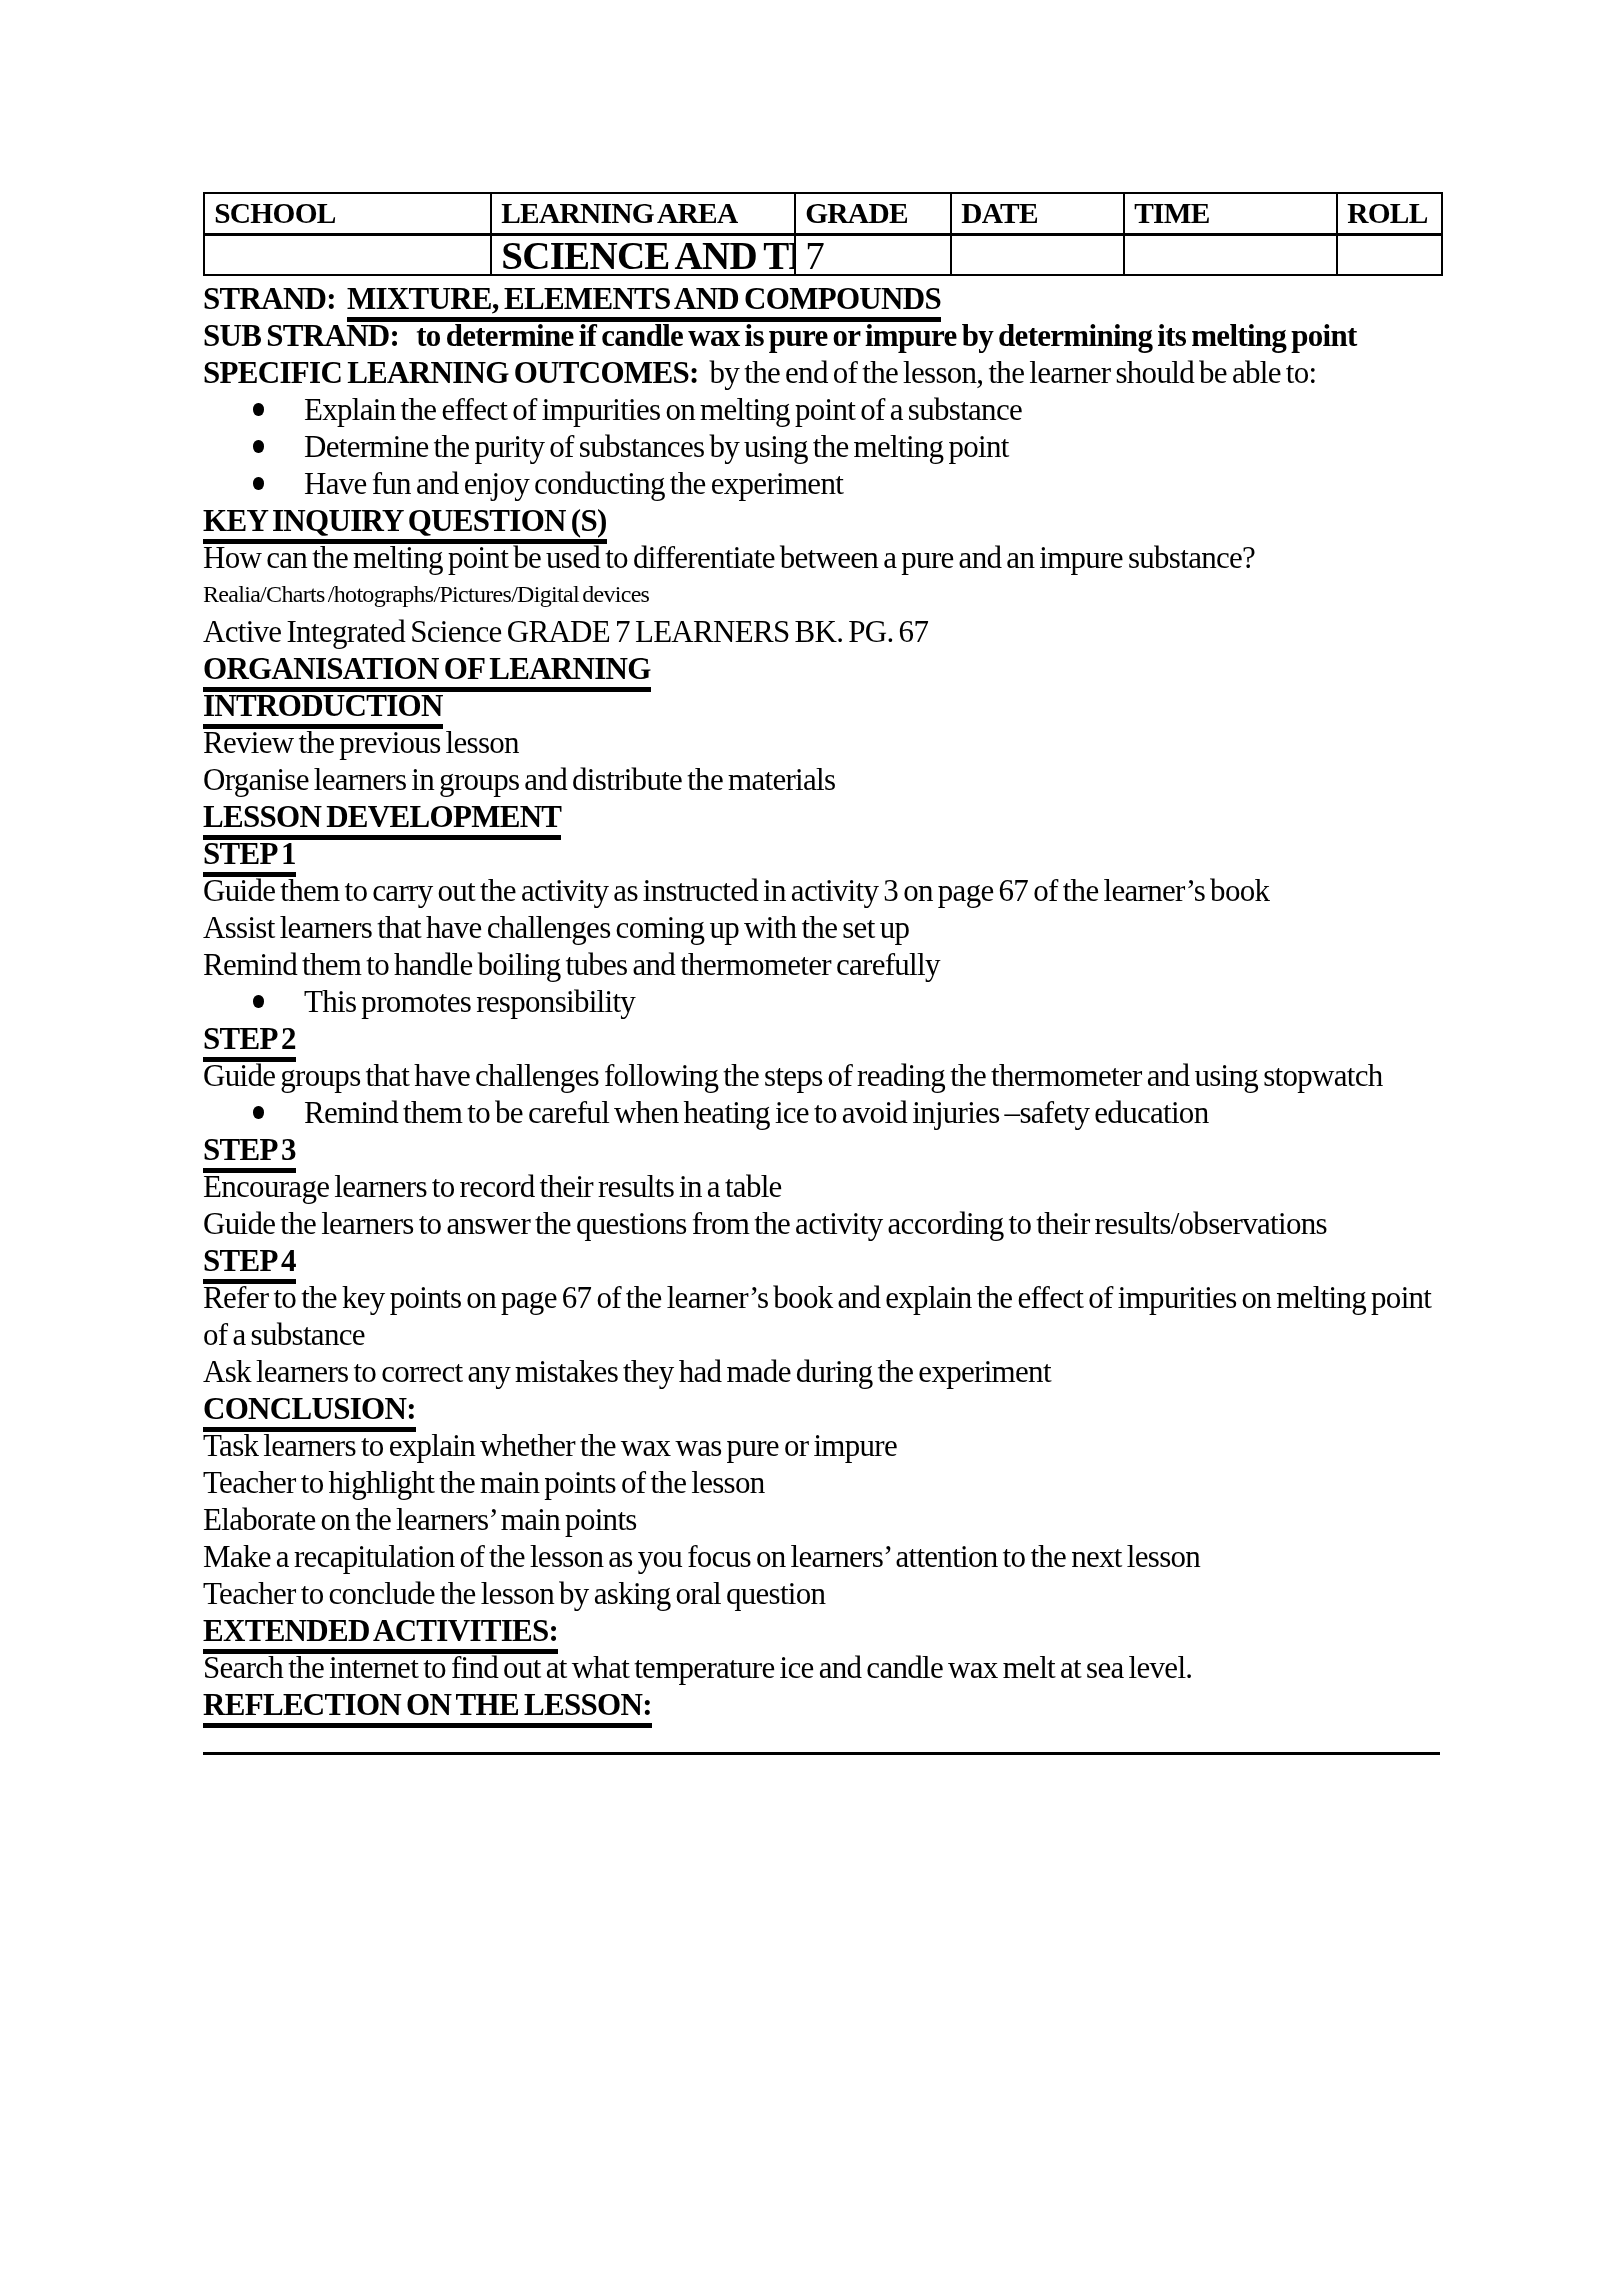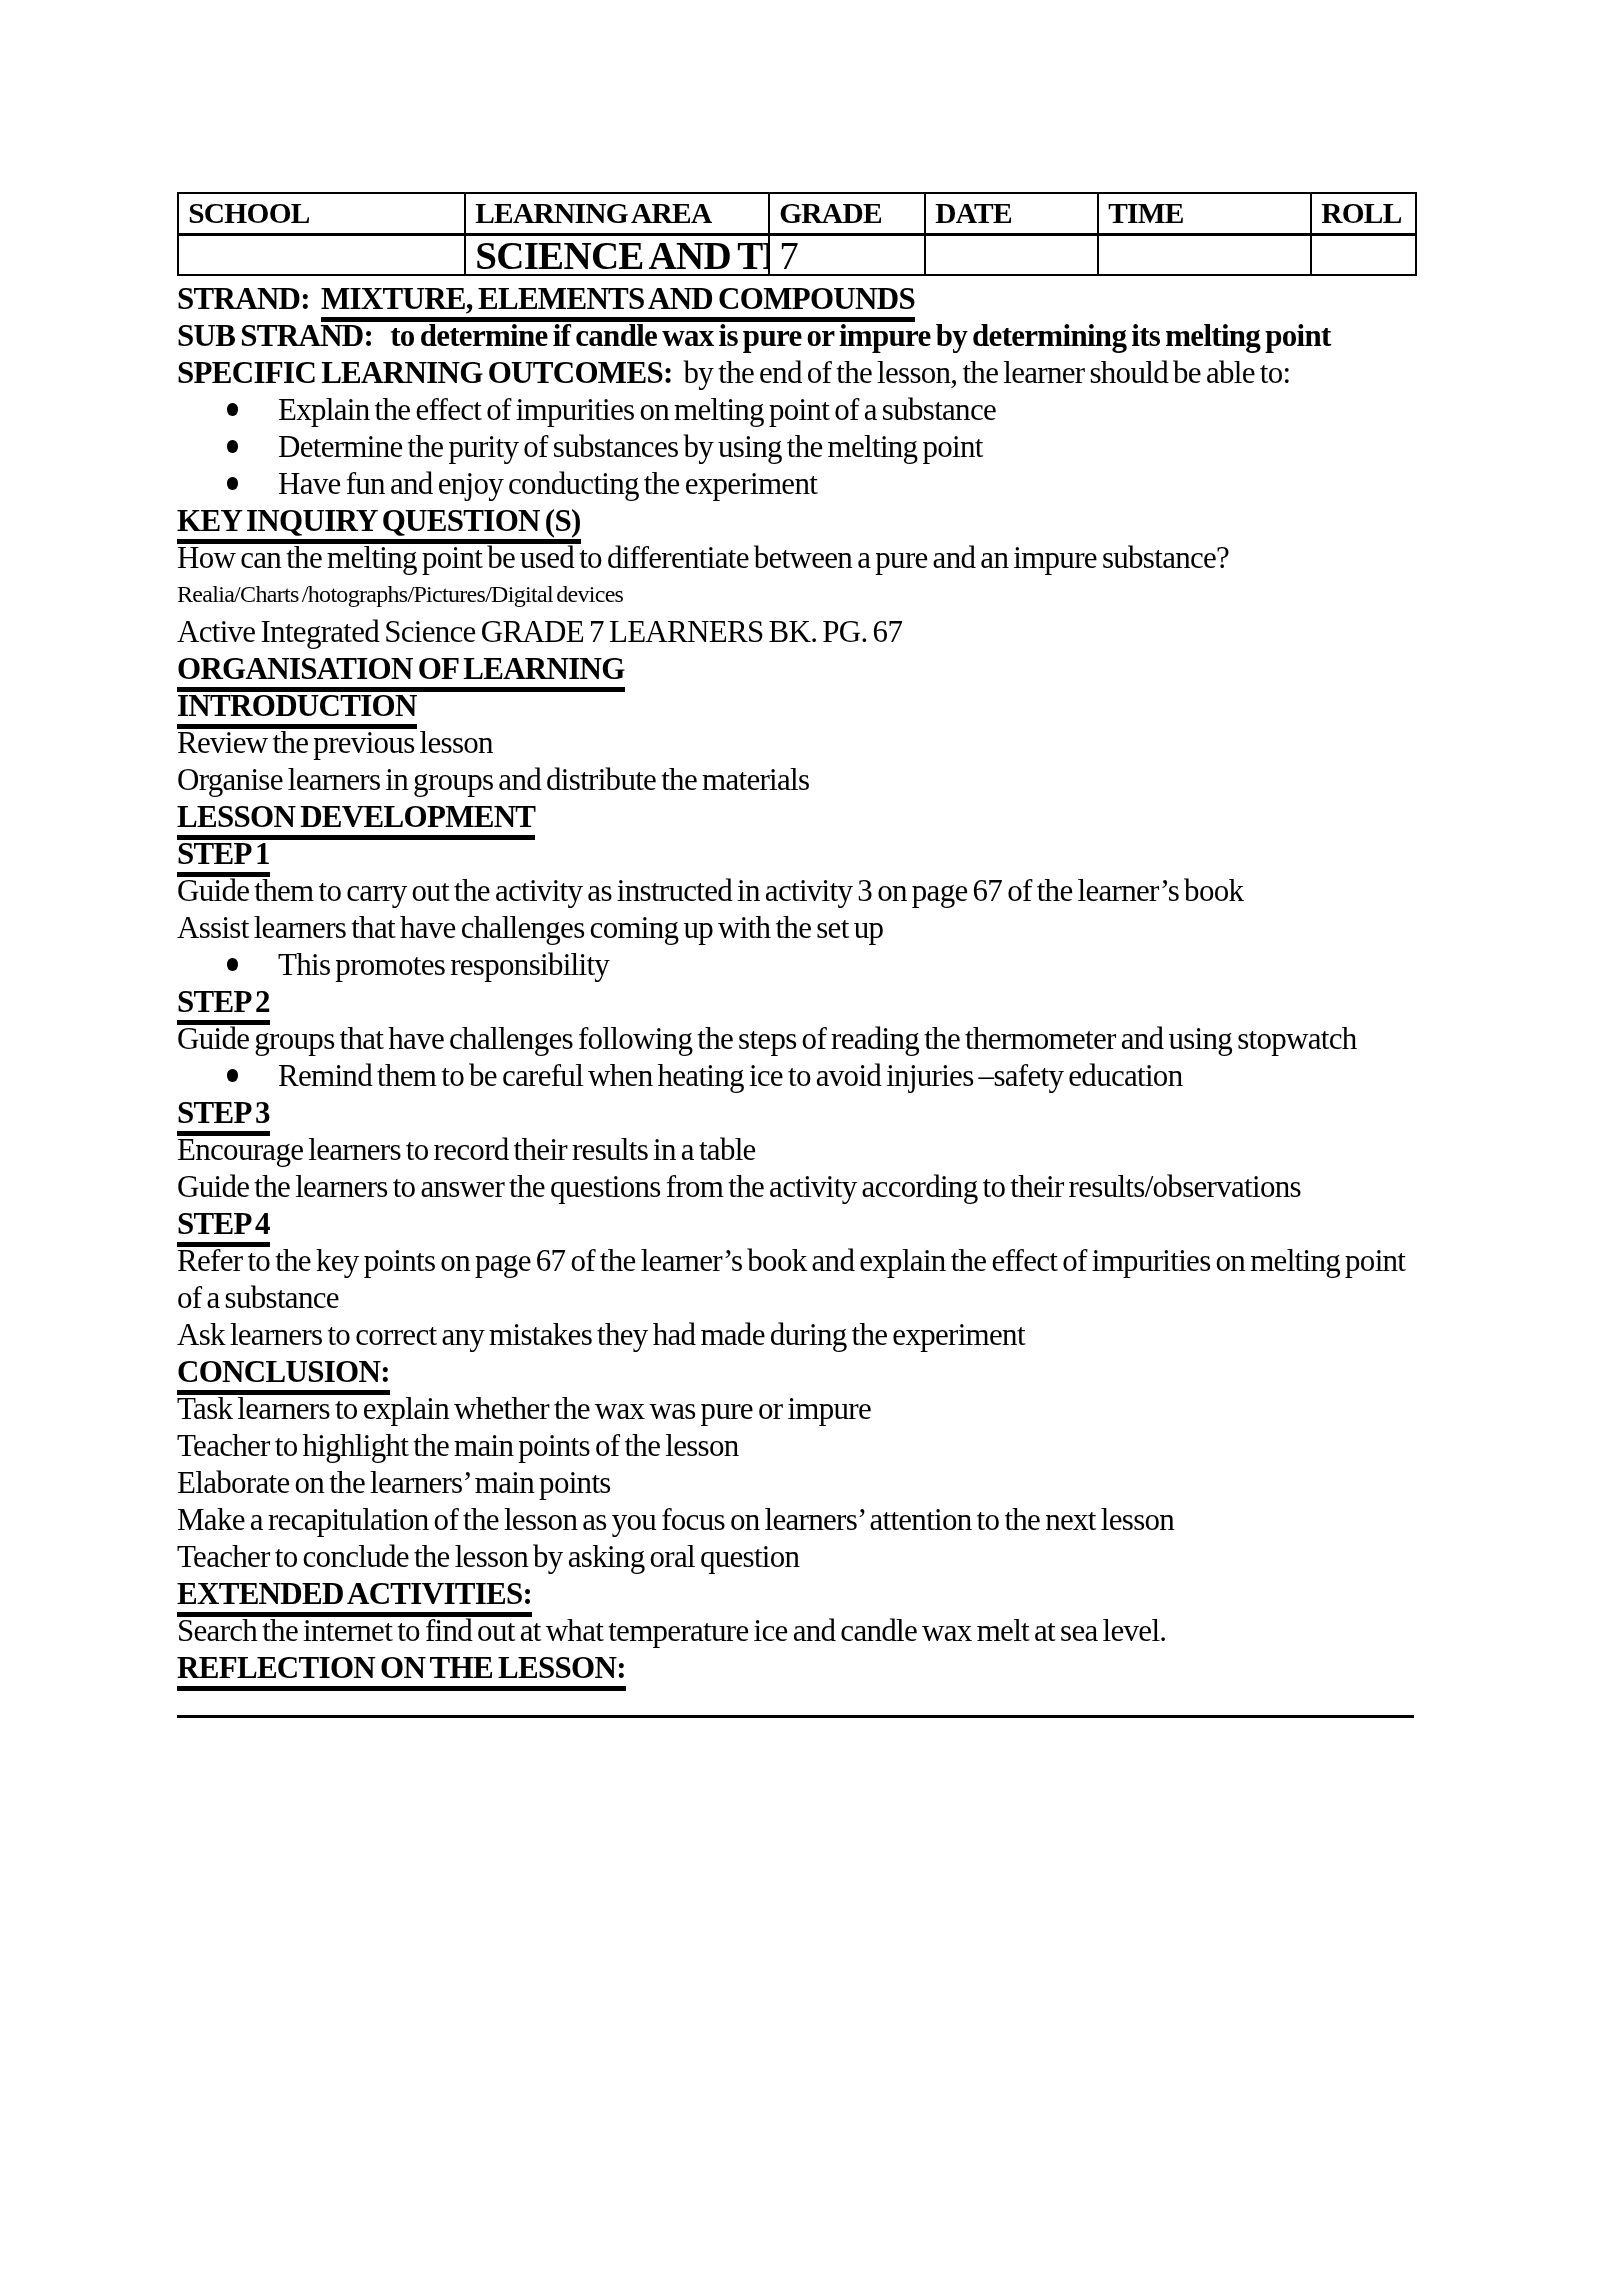--- a/index.html
+++ b/index.html
@@ -6,21 +6,21 @@
   .page{
     position:relative;
     width:1623px;height:2295px;
     background:#ffffff;
     color:#000;
     font-family:"Liberation Serif","DejaVu Serif",serif;
     overflow:hidden;
   }
   .content{
     position:absolute;
-    left:177px;top:192px;
+    left:203px;top:192px;
     width:1237px;
     font-size:31px;
     line-height:37px;
     letter-spacing:-0.7px;
     word-spacing:-2px;
   }
   
   table.head{
     border-collapse:collapse;
     width:100%;
@@ -129,20 +129,21 @@
 
     <p class="line"><span class="hu">INTRODUCTION</span></p>
     <p class="line">Review the previous lesson</p>
     <p class="line">Organise learners in groups and distribute the materials</p>
 
     <p class="line"><span class="hu">LESSON DEVELOPMENT</span></p>
 
     <p class="line"><span class="hu">STEP 1</span></p>
     <p class="line">Guide them to carry out the activity as instructed in activity 3 on page 67 of the learner’s book</p>
     <p class="line">Assist learners that have challenges coming up with the set up</p>
+    <p class="line">Remind them to handle boiling tubes and thermometer carefully</p>
     <ul class="bullets">
       <li>This promotes responsibility</li>
     </ul>
 
     <p class="line"><span class="hu">STEP 2</span></p>
     <p class="line">Guide groups that have challenges following the steps of reading the thermometer and  using stopwatch</p>
     <ul class="bullets">
       <li>Remind them to be careful when heating ice to avoid injuries –safety education</li>
     </ul>
 

